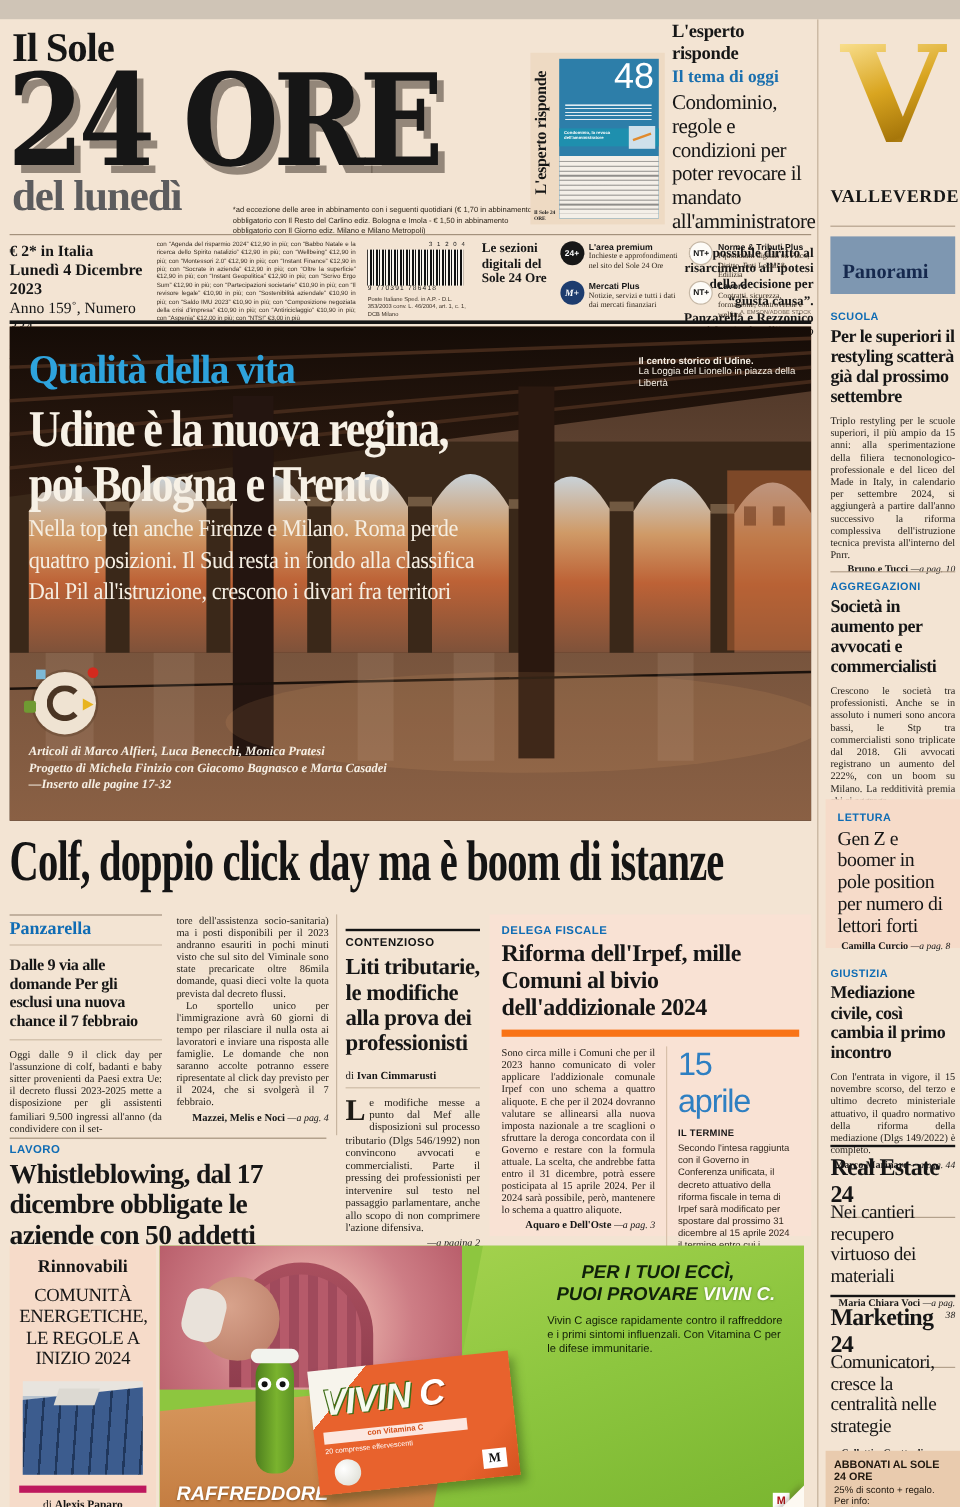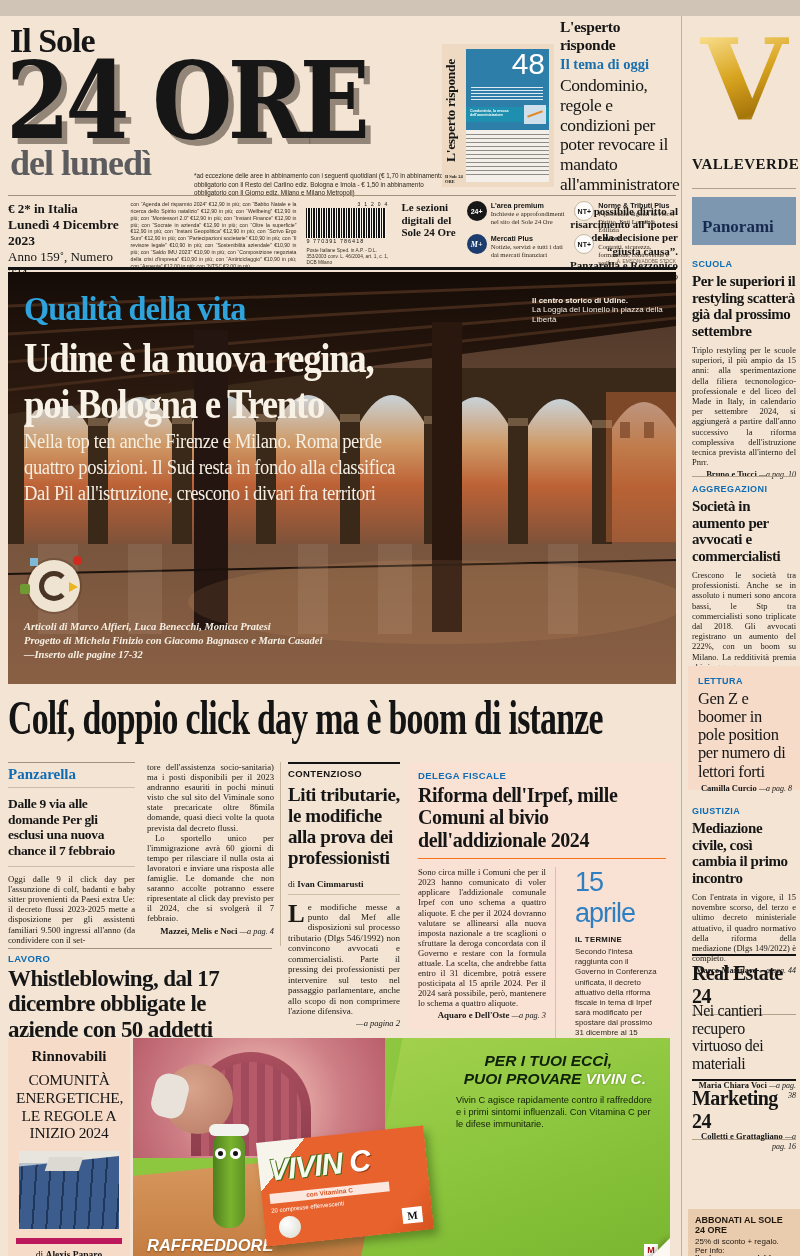--- a/index.html
+++ b/index.html
@@ -112,33 +112,33 @@
   .colA .sub { margin-top:8px; font-size:13.5px; font-weight:700; line-height:1.15; letter-spacing:-0.3px; padding-bottom:8px; border-bottom:1px solid #cdbba6; }
   .bodytxt { font-size:8.7px; line-height:1.16; text-align:justify; color:#1d1a15; }
   .colA .bodytxt { margin-top:7px; }
   .colB { position:absolute; left:139px; top:0; width:127px; }
   .colB .bodytxt + .bodytxt { text-indent:8px; }
   .sig { margin-top:2px; text-align:right; font-size:8.8px; }
   .sig b { font-weight:900; } .sig i { font-style:italic; font-size:8.3px; }
   .vr1 { position:absolute; left:272px; top:0; width:1px; height:184px; background:#c7b5a0; }
   .lavoro { position:absolute; left:0; top:186px; width:264px; border-top:1px solid #a3917c; padding-top:4px; }
   .lavoro h3 { font-size:23px; font-weight:700; letter-spacing:-0.6px; line-height:1.1; margin-top:2px; }
-  .colC { position:absolute; left:280px; top:0; width:112px; }
+  .colC { position:absolute; left:280px; top:12px; width:112px; }
   .colC .thick { border-top:2.5px solid #141414; margin-bottom:4px; }
   .colC h3 { font-size:19px; font-weight:700; line-height:1.1; letter-spacing:-0.4px; margin-top:6px; }
   .colC .by { margin-top:10px; font-size:9px; padding-bottom:5px; border-bottom:1px solid #cdbba6; }
   .colC .by b { font-weight:900; }
   .colC .bodytxt { margin-top:7px; font-size:9px; }
   .dropcap { float:left; font-size:25px; line-height:21px; font-weight:700; margin:1px 3px 0 0; }
   .pageref { text-align:right; font-style:italic; font-size:8.5px; margin-top:2px; }
   .colD { position:absolute; left:400px; top:0; width:268px; height:268px; background:#f9e2d4; padding:8px 10px; }
-  .colD h3 { font-size:20px; font-weight:700; line-height:1.12; letter-spacing:-0.4px; margin-top:3px; padding-bottom:7px; border-bottom:1px solid #f97316; }
+  .colD h3 { font-size:20px; font-weight:700; line-height:1.12; letter-spacing:-0.4px; margin-top:3px; padding-bottom:7px; border-bottom:6px solid #f97316; }
   .colD .flex { display:flex; margin-top:8px; }
   .colD .dleft { width:128px; }
-  .colD .dright { width:104px; margin-left:9px; border-left:1px solid #d8c0aa; padding-left:19px; }
+  .colD .dright { width:104px; margin-left:9px; border-left:1px solid #d8c0aa; padding-left:9px; }
   .bignum { font-family:"Liberation Sans",sans-serif; color:#2e7fc2; font-size:27px; letter-spacing:-1px; }
   .termine-label { font-family:"Liberation Sans",sans-serif; font-weight:900; font-size:7.8px; margin-top:6px; letter-spacing:.3px; }
   .termine-text { font-family:"Liberation Sans",sans-serif; font-size:7.9px; line-height:1.28; color:#30281e; margin-top:3px; }
 
   
   .rinn { position:absolute; left:8px; top:1022px; width:122px; height:230px; background:#f6dbc9; padding:10px 8px; text-align:center; }
   .rinn .k { font-size:15px; font-weight:900; }
   .rinn .t { margin-top:6px; font-size:15.5px; line-height:1.15; letter-spacing:-0.3px; }
   .rinn .img { margin:9px auto 0; width:100px; height:78px; position:relative; overflow:hidden;
       background:linear-gradient(180deg,#e8e4de 0 12px, #b9c4cf 12px);
@@ -570,20 +570,21 @@
     <div class="rail-inner" style="position:absolute; top:982px">
       <div class="rs-head light">Nei cantieri recupero virtuoso dei materiali</div>
       <div class="rs-by" style="margin-top:8px">
         <b>Maria Chiara Voci</b> <i>—a pag. 38</i>
       </div>
     </div>
 
     <div class="thick-rule" style="top:1063px"></div>
     <div class="brand24 pb" style="top:1071px">Marketing 24</div>
     <div class="rail-inner" style="position:absolute; top:1107px">
+      <div class="rs-head light">Comunicatori, cresce la centralità nelle strategie</div>
       <div class="rs-by" style="margin-top:8px">
         <b>Colletti e Grattagliano</b> <i>—a pag. 16</i>
       </div>
     </div>
 
     <div class="abbonati">
       <div class="a1">ABBONATI AL SOLE 24 ORE</div>
       <div class="a2">25% di sconto + regalo. Per info:</div>
       <div class="a3">ilsole24ore.com/abbonamento</div>
       <div class="a4">Servizio Clienti 02.30.300.600</div>

